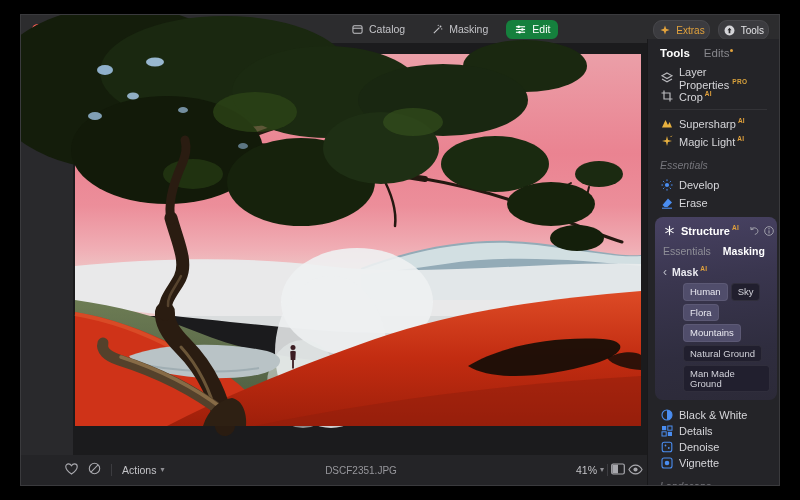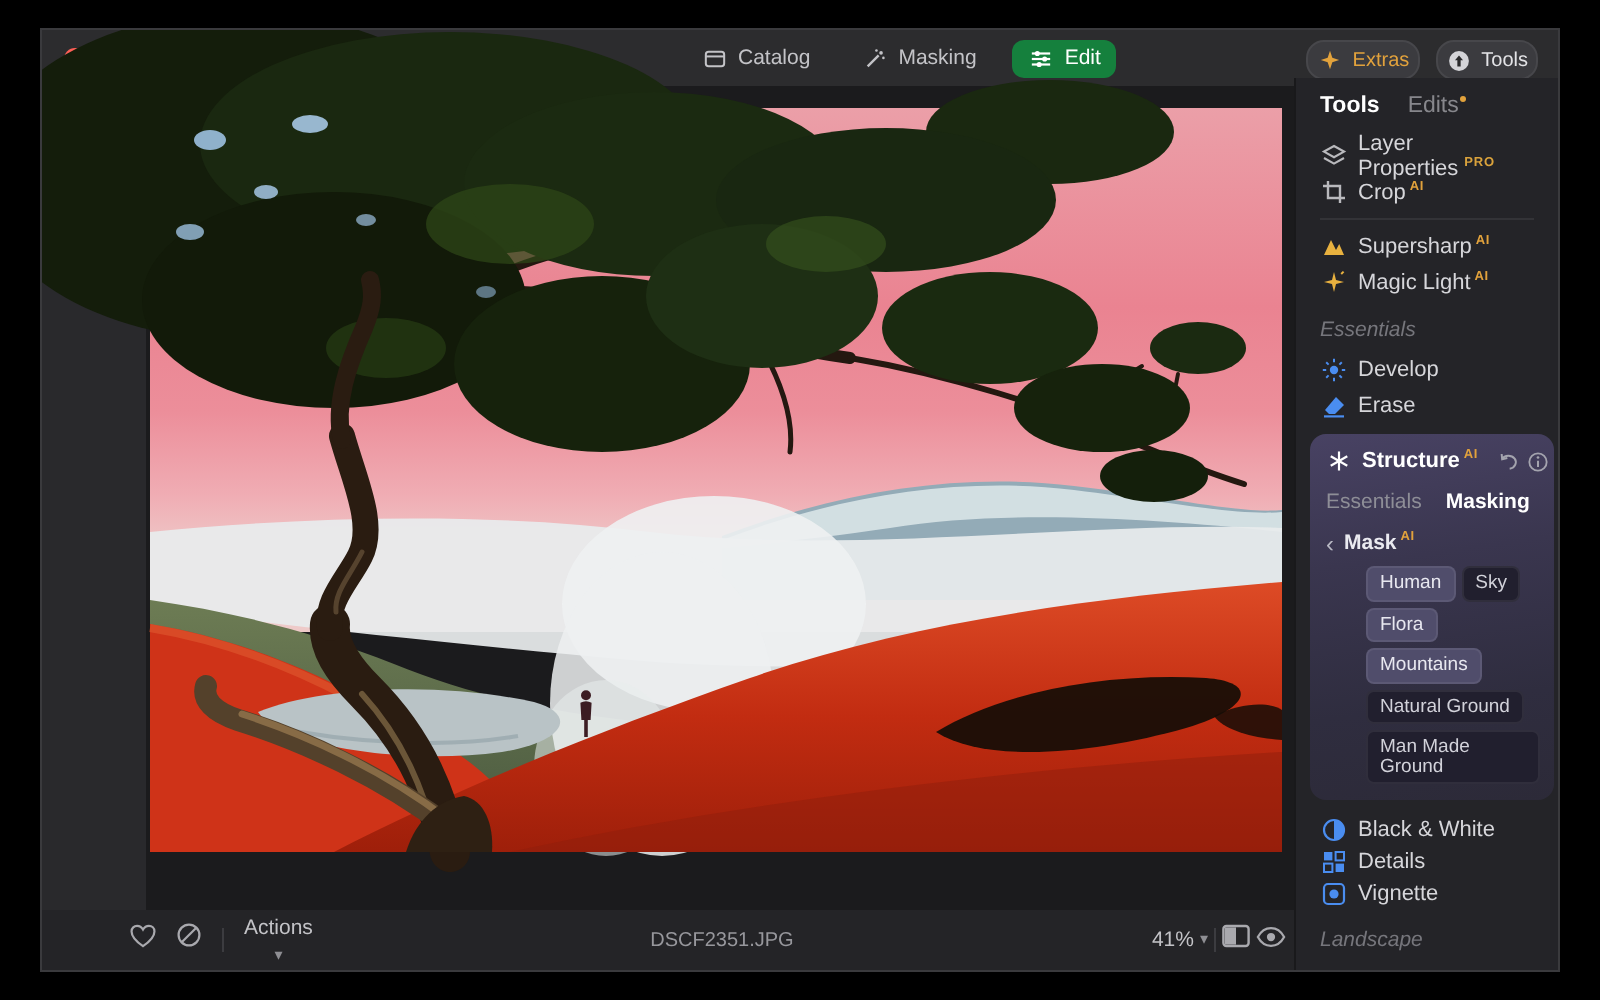--- a/index.html
+++ b/index.html
@@ -29,21 +29,21 @@
   .thumb{position:absolute;left:9px;top:64px;width:32px;height:26px;border-radius:5px;border:2px solid #d79c3c;
     overflow:hidden;background:#333;}
   
   .canvas{position:absolute;left:52px;top:28px;right:132px;bottom:30px;background:#1b1b1d;}
   .photo{position:absolute;left:2px;top:11px;width:566px;height:372px;}
   .photo svg{display:block;}
   
   .bottombar{position:absolute;left:0;right:132px;bottom:0;height:30px;background:#242427;color:#a9a9ae;}
   .bb-left{position:absolute;left:44px;top:0;height:30px;display:flex;align-items:center;gap:10px;}
   .bb-sep{width:1px;height:12px;background:#3c3c40;}
-  .actions{display:flex;align-items:center;gap:4px;font-size:10.5px;color:#c3c3c7;flex-direction:column;}
+  .actions{display:flex;align-items:center;gap:4px;font-size:10.5px;color:#c3c3c7;}
   .fname{position:absolute;left:300px;width:80px;top:0;height:30px;display:flex;align-items:center;
     justify-content:center;font-size:10px;color:#97979c;}
   .bb-right{position:absolute;right:4px;top:0;height:30px;display:flex;align-items:center;gap:3px;}
   .zoomlvl{display:flex;align-items:center;gap:3px;font-size:10.5px;color:#c3c3c7;}
   
   .sidebar{position:absolute;top:24px;right:0;width:132px;bottom:0;background:#242428;border-left:1px solid #19191b;
     box-sizing:border-box;padding:8px 8px 0 12px;overflow:hidden;}
   .sb-tabs{display:flex;gap:14px;align-items:baseline;height:16px;margin-bottom:6px;}
   .sb-tab{font-size:11.5px;color:#87878c;}
   .sb-tab.on{color:#fff;font-weight:700;}
@@ -460,20 +460,30 @@
             <rect x="6.8" y="1" width="4.2" height="4.2" fill="none" stroke="currentColor" stroke-width="1"></rect>
             <rect x="1" y="6.8" width="4.2" height="4.2" fill="none" stroke="currentColor" stroke-width="1"></rect>
             <rect x="6.8" y="6.8" width="4.2" height="4.2" fill="currentColor"></rect>
           </svg>
       </span>
       <span>Details</span>
     </div>
     <div class="trow tight">
       <span class="ticon c-blue">
         <svg width="12" height="12" viewBox="0 0 12 12">
+            <rect x="1.2" y="1.2" width="9.6" height="9.6" rx="2" fill="none" stroke="currentColor" stroke-width="1.1"></rect>
+            <circle cx="4.5" cy="4.5" r="0.9" fill="currentColor"></circle>
+            <circle cx="7.8" cy="7" r="0.9" fill="currentColor"></circle>
+          </svg>
+      </span>
+      <span>Denoise</span>
+    </div>
+    <div class="trow tight">
+      <span class="ticon c-blue">
+        <svg width="12" height="12" viewBox="0 0 12 12">
             <rect x="1" y="1" width="10" height="10" rx="2" fill="none" stroke="currentColor" stroke-width="1.1"></rect>
             <circle cx="6" cy="6" r="2.3" fill="currentColor"></circle>
           </svg>
       </span>
       <span>Vignette</span>
     </div>
 
     <div class="section">Landscape</div>
 
   </div>

